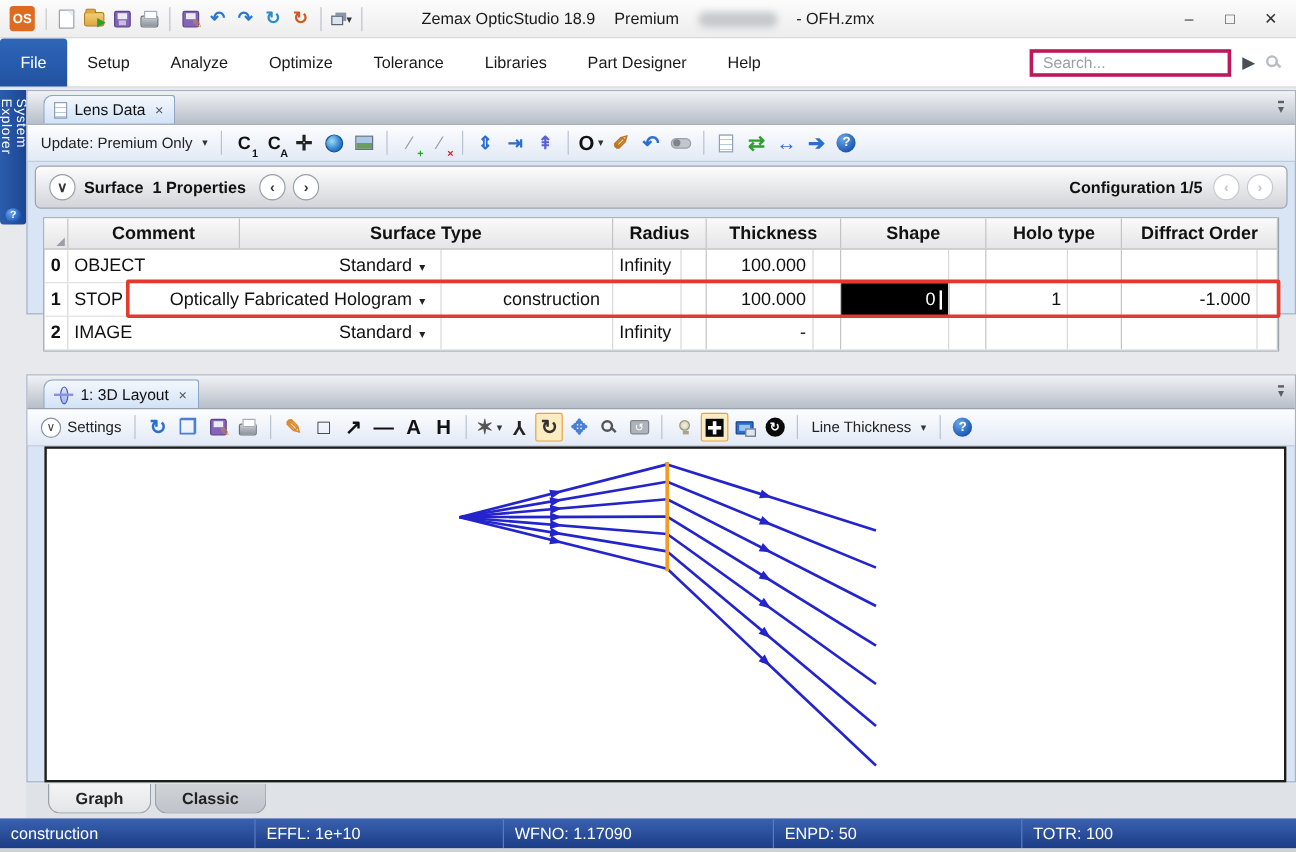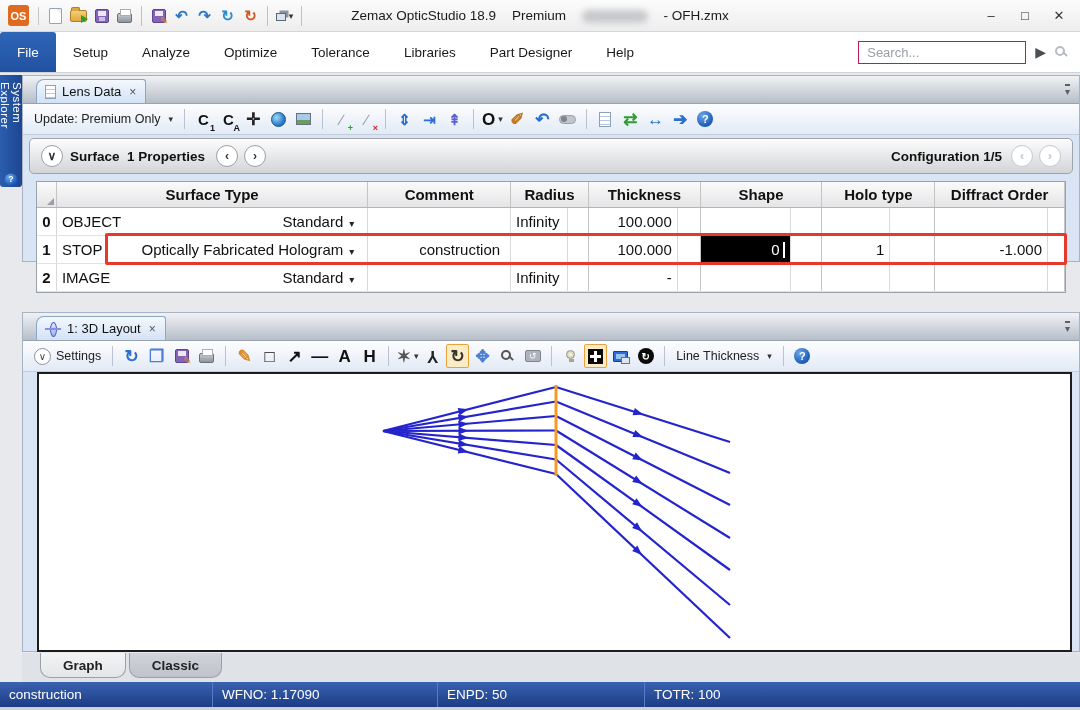--- a/index.html
+++ b/index.html
@@ -21,21 +21,21 @@
   #wincontrols { margin-left:auto; display:flex; z-index:2; }
   .wbtn { width:34px; height:26px; display:flex; align-items:center; justify-content:center;
     font-size:13px; color:#333; }
 
   
   #menubar { position:absolute; top:32px; left:0; width:1080px; height:41px; background:#ffffff;
     border-bottom:1px solid #cfd3d9; display:flex; align-items:stretch; }
   .menu-item { padding:0 17px; display:flex; align-items:center; font-size:13.5px; color:#1a1a1a; }
   .menu-item.active { background:linear-gradient(#2f66b8,#2152a0); color:#fff; border-radius:3px 3px 0 0; }
   #searcharea { margin-left:auto; display:flex; align-items:center; gap:9px; margin-right:12px; }
-  #searcharea input { width:168px; height:23px; border:1px solid #be185d; padding:0 8px; font-size:13px;
+  #searcharea input { width:168px; height:23px; border:3px solid #be185d; padding:0 8px; font-size:13px;
     font-family:"Liberation Sans", sans-serif; color:#444; }
   #searcharea input::placeholder { color:#9aa0a8; }
   .runicon { color:#4a4f56; font-size:14px; }
 
   
   #sysexp { position:absolute; left:0; top:75px; width:22px; height:112px;
     background:linear-gradient(90deg,#2b5dae,#1d4690); border-radius:0 0 3px 3px;
     display:flex; flex-direction:column; align-items:center; }
   #sysexp .lbl { writing-mode:vertical-rl; color:#fff; font-size:11.5px; letter-spacing:.5px; margin-top:7px; }
   #sysexp .ic-help { margin-top:5px; transform:scale(.8); }
@@ -340,22 +340,22 @@
     <span class="cbtn">‹</span>
     <span class="cbtn">›</span>
     <span class="cfg">Configuration 1/5</span>
     <span class="cbtn disabled">‹</span>
     <span class="cbtn disabled">›</span>
   </div>
 
   <div id="lenstable" style="position:absolute;">
       <div class="trow thead">
         <div class="hcell corner" style="width: 20px;"></div>
+        <div class="hcell" style="width: 143px;">Comment</div>
         <div class="hcell" style="width: 312px;">Surface Type</div>
-        <div class="hcell" style="width: 143px;">Comment</div>
         <div class="hcell" style="width: 78px;">Radius</div>
         <div class="hcell" style="width: 112px;">Thickness</div>
         <div class="hcell" style="width: 122px;">Shape</div>
         <div class="hcell" style="width: 113px;">Holo type</div>
         <div class="hcell" style="width: 130px;">Diffract Order</div>
       </div>
       <div class="trow">
         <span class="cell num" style="width: 20px;">0</span>
         <span class="cell type-cell" style="width: 312px;">
           <span>OBJECT</span>
@@ -536,17 +536,18 @@
       </svg>
   </div>
 </div>
 
 <div id="btabs">
     <div class="btab active">Graph</div>
     <div class="btab">Classic</div>
   </div>
 <div id="statusbar">
     <div class="sseg" style="width: 213px;">construction</div>
+    <div class="sseg" style="width: 207px;">EFFL: 1e+10</div>
     <div class="sseg" style="width: 225px;">WFNO: 1.17090</div>
     <div class="sseg" style="width: 207px;">ENPD: 50</div>
     <div class="sseg" style="width: 228px;">TOTR: 100</div>
   </div>
 <div id="bottomstrip"></div>
 
 </body></html>

